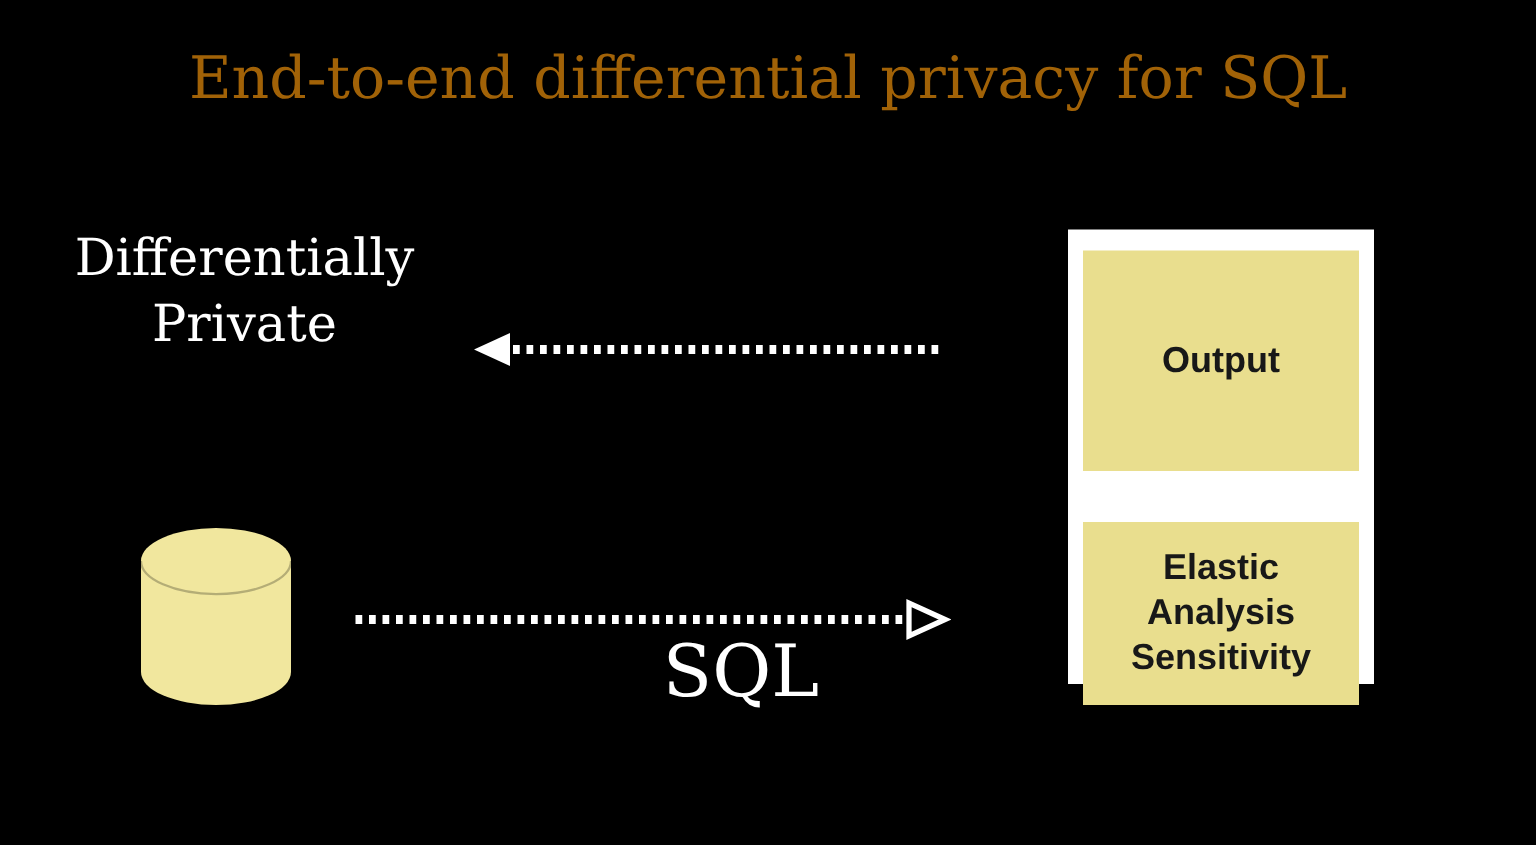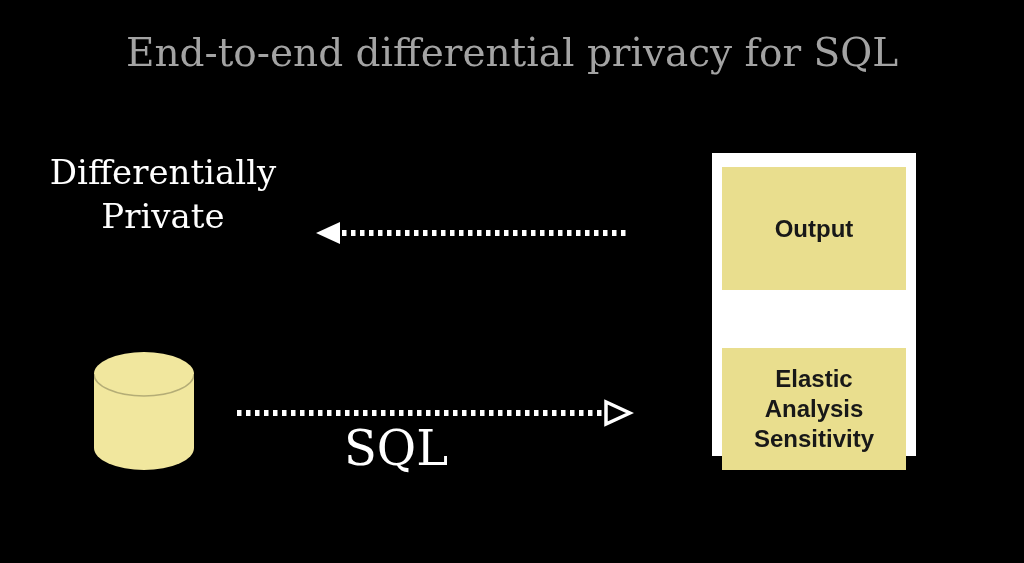--- a/index.html
+++ b/index.html
@@ -14,21 +14,21 @@
     background: #000;
     overflow: hidden;
     font-family: "DejaVu Serif", serif;
   }
   .slide-title {
     position: absolute;
     left: 0;
     top: 30px;
     width: 1024px;
     text-align: center;
-    color: #a3a3a3;
+    color: #a16207;
     font-size: 39px;
     font-weight: 500;
     letter-spacing: 0px;
     white-space: nowrap;
   }
   .left-label {
     position: absolute;
     left: 38px;
     top: 150px;
     width: 250px;
@@ -39,21 +39,21 @@
   }
   .left-label span { display: block; }
   .arrow-svg { position: absolute; display: block; }
   .arrow-top { left: 314px; top: 219px; }
   .arrow-bottom { left: 234px; top: 399px; }
   .sql-label {
     position: absolute;
     left: 246px;
     top: 422px;
     width: 300px;
-    text-align: center;
+    text-align: right;
     color: #fff;
     font-size: 48px;
     line-height: 52px;
   }
   .db-svg { position: absolute; left: 92px; top: 350px; }
   .right-panel {
     position: absolute;
     left: 712px;
     top: 153px;
     width: 204px;
@@ -69,21 +69,21 @@
     flex-direction: column;
     align-items: center;
     justify-content: center;
     font-family: "Liberation Sans", sans-serif;
     font-weight: bold;
     font-size: 24px;
     line-height: 30px;
     color: #181818;
     text-align: center;
   }
-  .panel-box-1 { top: 14px; height: 123px; }
+  .panel-box-1 { top: 14px; height: 147px; }
   .panel-box-2 { top: 165px; height: 122px; margin-top: 30px; }
   .panel-box span { display: block; }
 </style>
 </head>
 <body>
 
 <div class="slide">
 
   <div class="slide-title">End-to-end differential privacy for SQL</div>
 

